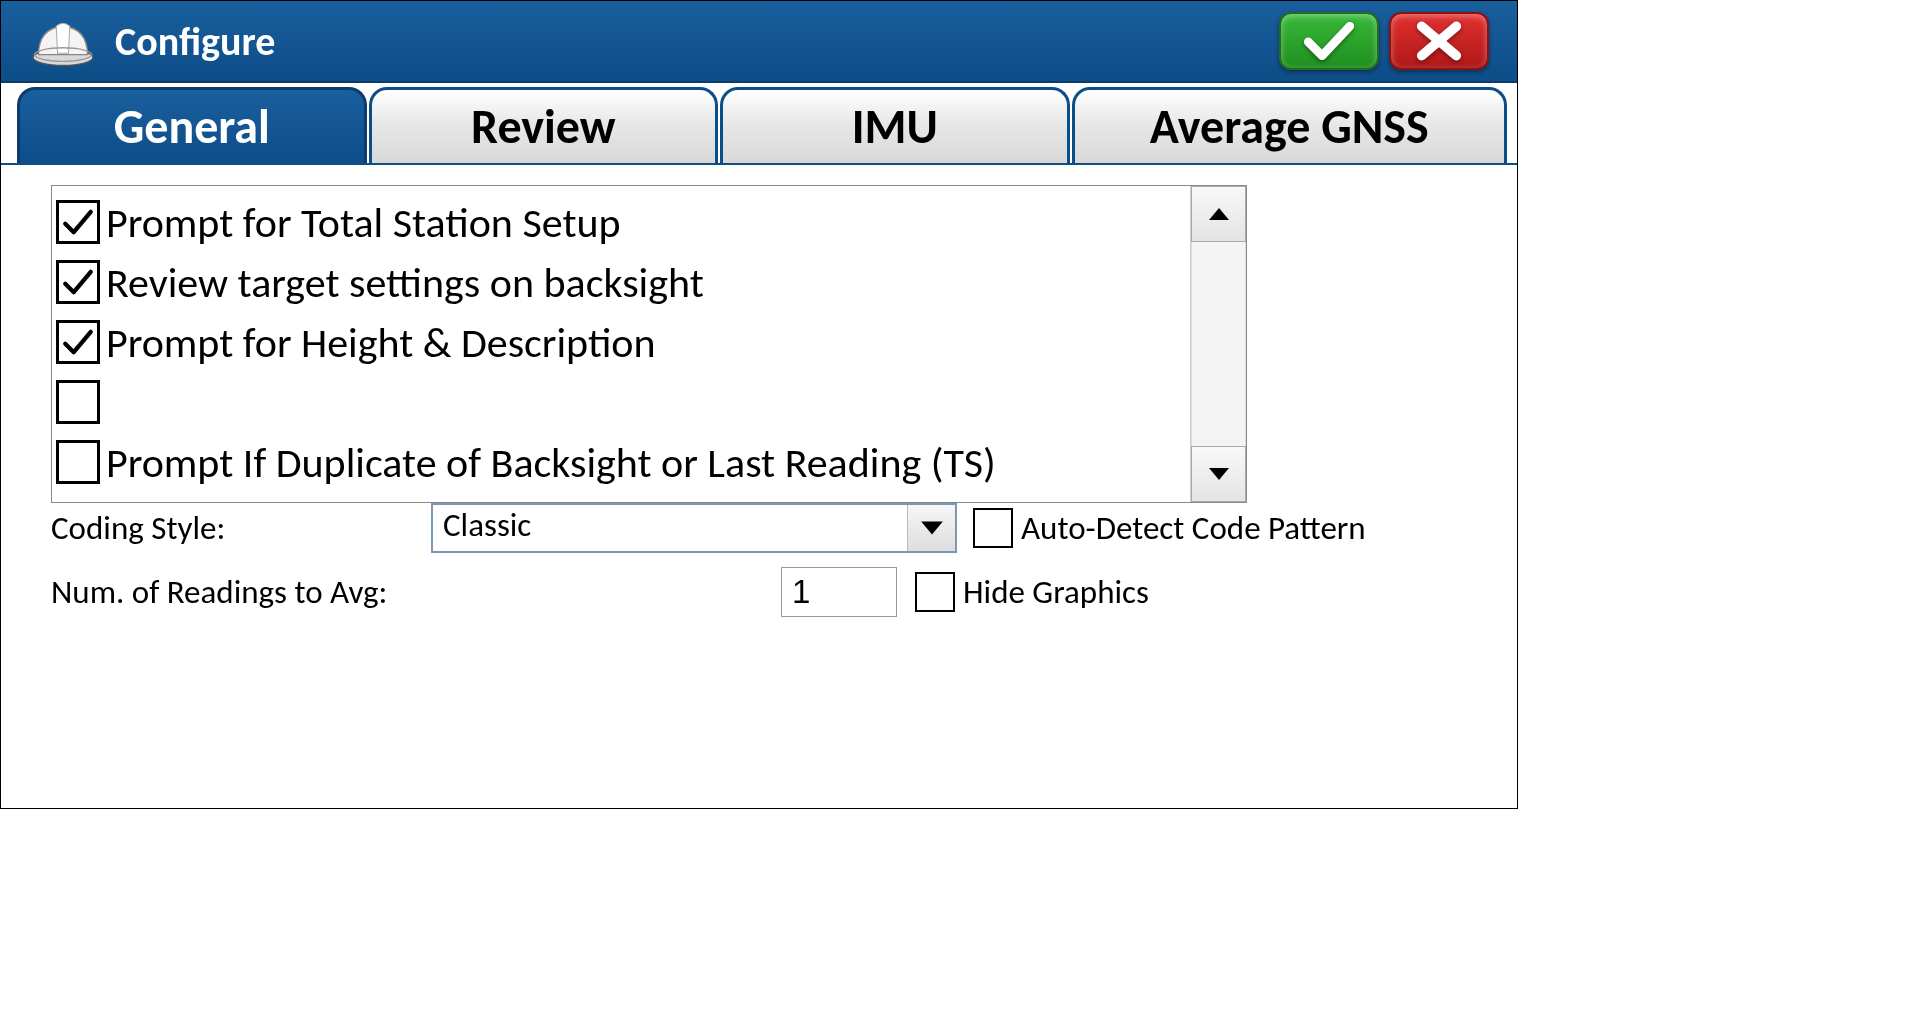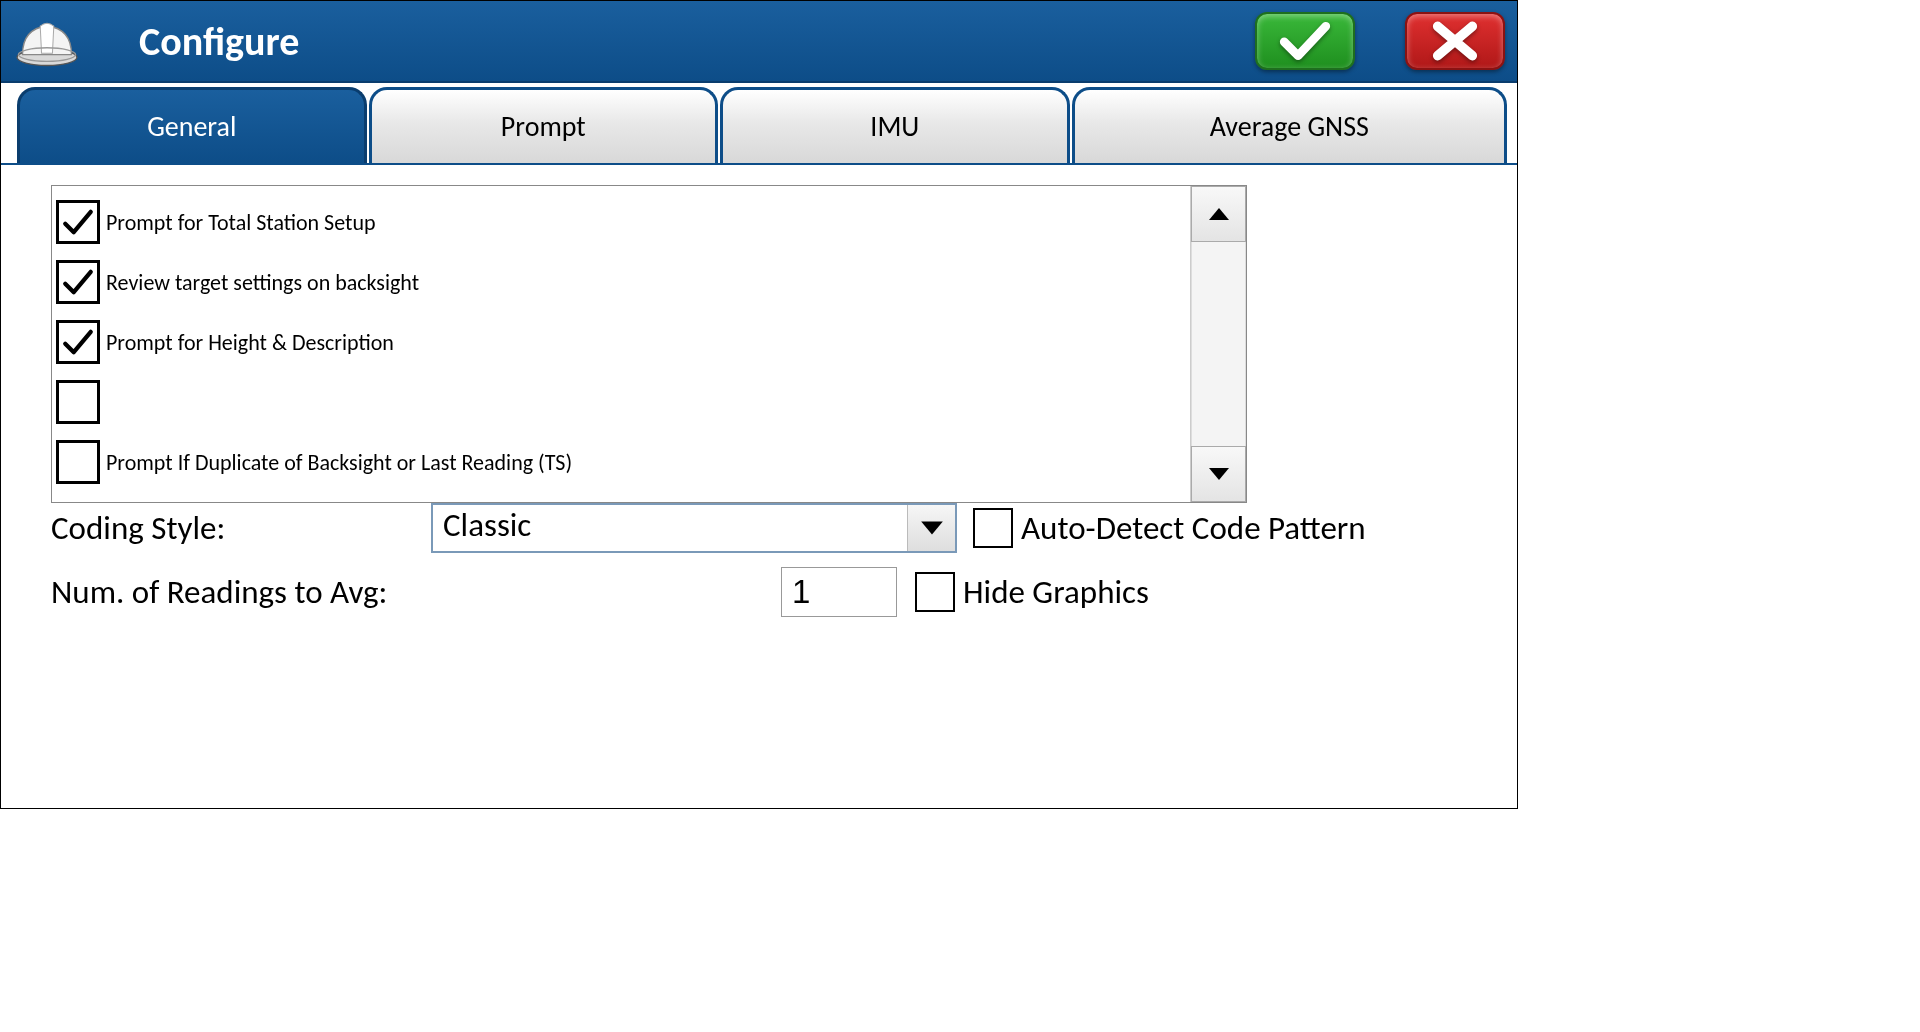--- a/index.html
+++ b/index.html
@@ -9,23 +9,22 @@
   width: 1518px;
   height: 809px;
   border: 1px solid #000;
   overflow: hidden;
 }
 .header {
   background: linear-gradient(to bottom, #1a5f9e 0%, #0d4d88 100%);
   height: 82px;
   display: flex;
   align-items: center;
-  padding: 0 12px;
+  padding: 0 28px;
   border-bottom: 2px solid #0a3d6e;
-  gap: 40px;
 }
 .hardhat-icon {
   width: 68px;
   height: 60px;
   margin-right: 18px;
   display: flex;
   align-items: center;
   justify-content: center;
 }
 .hardhat-icon svg { width: 100%; height: 100%; }
@@ -61,22 +60,22 @@
 .tab {
   flex: 1;
   height: 76px;
   border: 3px solid #0d4d88;
   border-bottom: none;
   border-top-left-radius: 18px;
   border-top-right-radius: 18px;
   display: flex;
   align-items: center;
   justify-content: center;
-  font-size: 28px;
-  font-weight: normal;
+  font-size: 48px;
+  font-weight: bold;
   cursor: pointer;
   margin-right: 2px;
   background: linear-gradient(to bottom, #ffffff 0%, #e8e8e8 45%, #d8d8d8 100%);
   color: #000;
   position: relative;
 }
 .tab.active {
   background: linear-gradient(to bottom, #1a5f9e 0%, #0d4d88 100%);
   color: #fff;
   border-color: #0a3d6e;
@@ -113,21 +112,21 @@
   display: flex;
   align-items: center;
   justify-content: center;
   cursor: pointer;
   flex-shrink: 0;
 }
 .checkbox svg { width: 34px; height: 34px; }
 .checkbox .tick { display: none; }
 .checkbox.checked .tick { display: block; }
 .item-label {
-  font-size: 22px;
+  font-size: 42px;
   color: #000;
 }
 .scrollbar {
   width: 56px;
   background: #fff;
   border-left: 1px solid #ccc;
   display: flex;
   flex-direction: column;
 }
 .scroll-btn {
@@ -204,21 +203,21 @@
       <path d="M10 8 L50 42 M50 8 L10 42" stroke="#fff" stroke-width="11" stroke-linecap="round"></path>
     </svg>
   </div>
 </div>
 
 <div class="tabbar">
   <div class="tab active">
       <span>General</span>
     </div>
   <div class="tab">
-      <span>Prompt</span>
+      <span>Review</span>
     </div>
   <div class="tab">
       <span>IMU</span>
     </div>
   <div class="tab">
       <span>Average GNSS</span>
     </div>
 </div>
 
 <div class="content">

